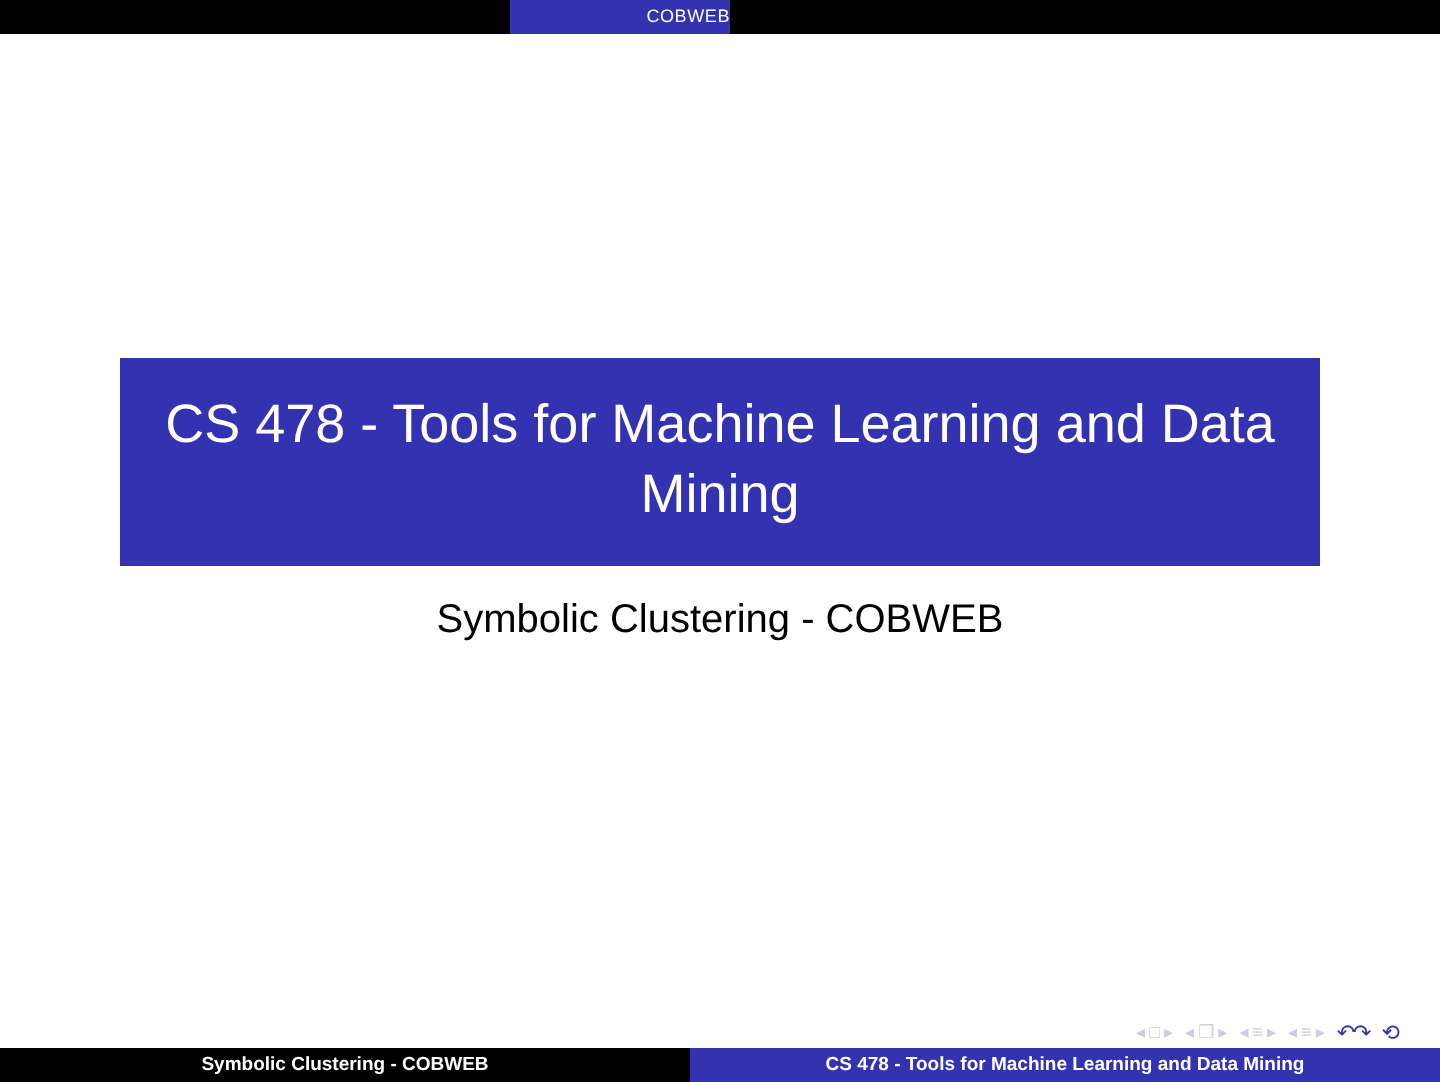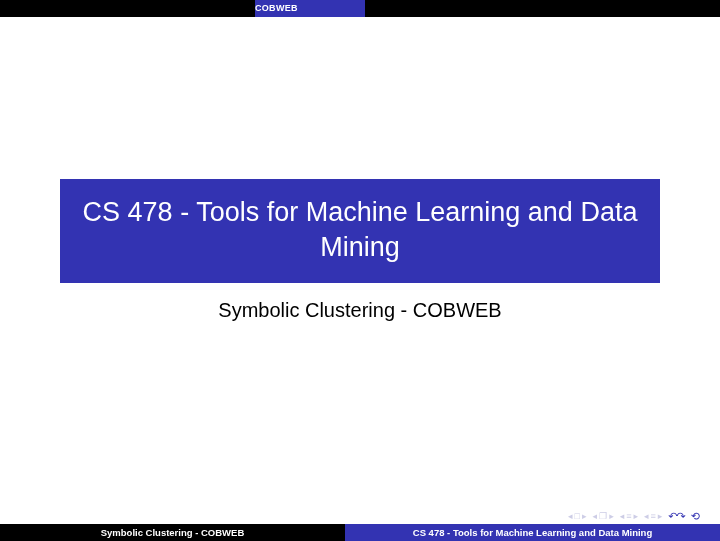--- a/index.html
+++ b/index.html
@@ -1,21 +1,21 @@
 <!DOCTYPE html>
 <html><head>
 <meta charset="utf-8">
 <style>
   * { margin: 0; padding: 0; box-sizing: border-box; }
   html, body { width: 720px; height: 541px; overflow: hidden; font-family: "Helvetica Neue", Helvetica, Arial, sans-serif; background: #fff; }
   .slide { position: relative; width: 720px; height: 541px; background: #ffffff; }
 
   
   .topbar { position: absolute; top: 0; left: 0; width: 100%; height: 17px; background: #000000; }
-  .topbar-tab { position: absolute; top: 0; left: 255px; width: 110px; height: 17px; background: #3333B2; color: #ffffff; font-size: 9px; text-align: left; line-height: 17px; letter-spacing: 0.3px; font-weight: 700; }
+  .topbar-tab { position: absolute; top: 0; left: 255px; width: 110px; height: 17px; background: #3333B2; color: #ffffff; font-size: 9px; text-align: right; line-height: 17px; letter-spacing: 0.3px; font-weight: 400; }
 
   
   .content { position: absolute; top: 17px; left: 0; right: 0; bottom: 17px; }
   .title-block { position: absolute; top: 162px; left: 60px; right: 60px; background: #3333B2; color: #ffffff; padding: 16px 10px 18px 10px; text-align: center; }
   .title-block .title { font-size: 27px; font-weight: 300; line-height: 1.3; }
   .subtitle { position: absolute; top: 282px; left: 0; right: 0; text-align: center; font-size: 20px; color: #000; font-weight: 300; }
 
   
   .navicons { position: absolute; bottom: 17px; right: 20px; height: 16px; display: flex; align-items: center; gap: 6px; color: #CDCDE6; font-size: 10px; }
   .nav-group { display: inline-flex; align-items: center; gap: 2px; color: #CDCDE6; }

